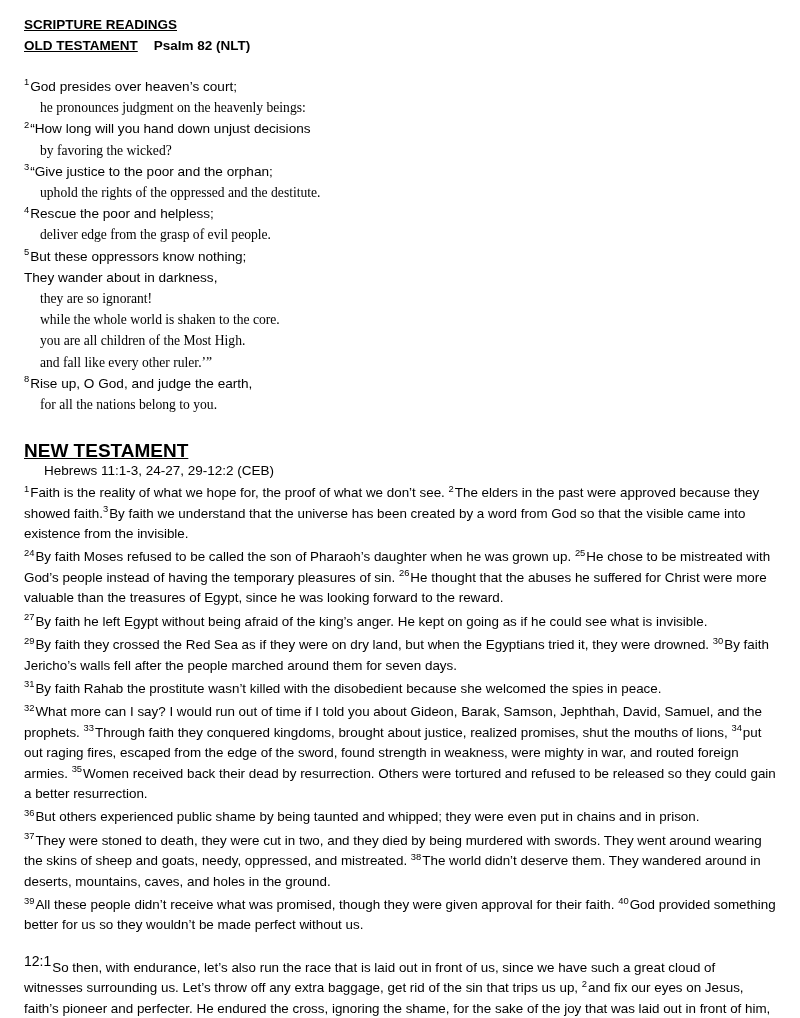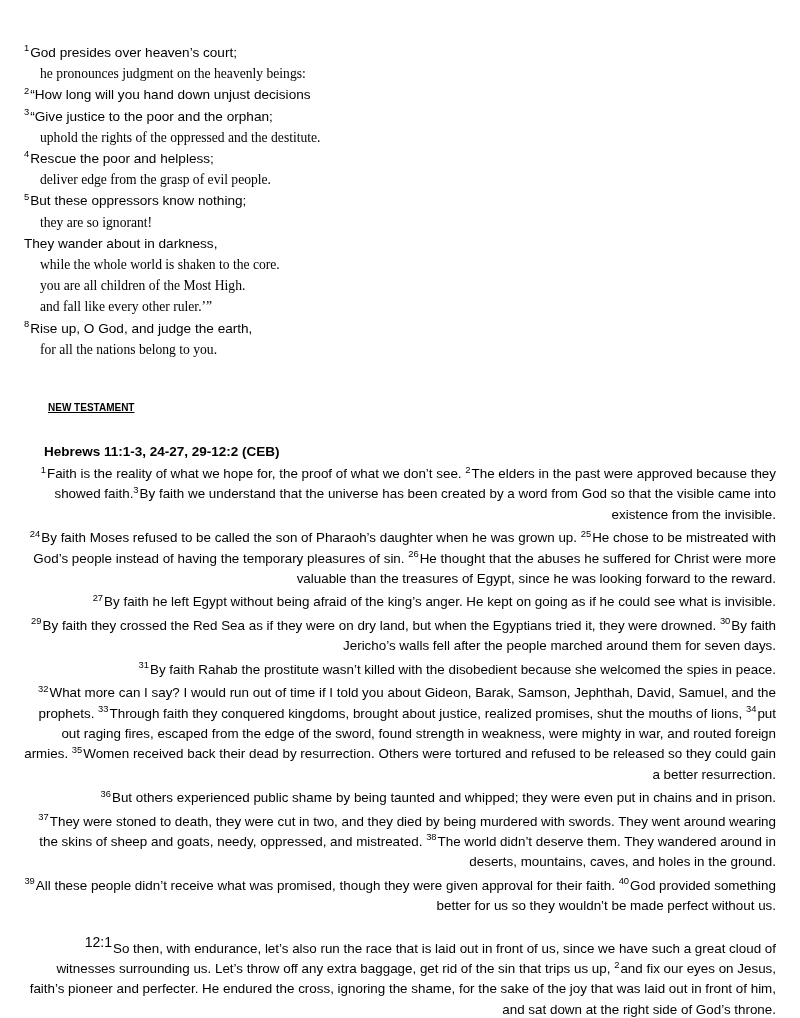--- a/index.html
+++ b/index.html
@@ -33,92 +33,101 @@
     text-decoration: underline;
   }
   .heading .gap {
     display: inline-block;
     width: 16px;
   }
   .section-head-block {
     margin-bottom: 2px;
   }
   .ot-verses {
-    margin-top: 28px;
+    margin-top: 20px;
   }
   .vline {
     font-size: 13.6px;
     line-height: 21.2px;
     white-space: pre-wrap;
   }
   .vline.indent {
     padding-left: 16px;
     font-family: Liberation Serif, serif;
   }
   sup {
     font-size: 9.4px;
     vertical-align: super;
     line-height: 0;
     padding-right: 1px;
   }
   .nt-block {
     margin-top: 26px;
   }
   .nt-title {
-    font-size: 10px;
+    font-size: 19px;
     font-weight: bold;
     line-height: 20px;
-    margin: 12px;
+    margin: 0;
   }
   .nt-title.underline {
     text-decoration: underline;
     display: inline-block;
   }
   .nt-ref {
     font-size: 13.5px;
-    font-weight: bold;
+    font-weight: normal;
     line-height: 20px;
     margin: 0 0 2px 0;
     padding-left: 20px;
   }
   .para {
     font-size: 13.4px;
     line-height: 20.4px;
     margin: 0 0 3px 0;
-    text-align: right;
+    text-align: left;
   }
   .para.tight {
     margin-bottom: 16px;
   }
   .heb12 {
     margin-top: 22px;
   }
   .sup-chapter {
     font-size: 14px;
     vertical-align: super;
     line-height: 0;
   }
 </style>
 </head>
 <body>
 
 <div class="page">
 
+  <div class="section-head-block">
+    <div class="heading">
+      <span class="u">SCRIPTURE READINGS</span>
+    </div>
+    <div class="heading">
+      <span class="u">OLD TESTAMENT</span><span class="gap"></span><span>Psalm 82 (NLT)</span>
+    </div>
+  </div>
 
   <div class="ot-verses">
     <div class="vline"><sup>1</sup><span>God presides over heaven’s court;</span></div>
     <div class="vline indent"><span>he pronounces judgment on the heavenly beings:</span></div>
     <div class="vline"><sup>2</sup><span>“How long will you hand down unjust decisions</span></div>
+    <div class="vline indent"><span>by favoring the wicked?</span></div>
     <div class="vline"><sup>3</sup><span>“Give justice to the poor and the orphan;</span></div>
     <div class="vline indent"><span>uphold the rights of the oppressed and the destitute.</span></div>
     <div class="vline"><sup>4</sup><span>Rescue the poor and helpless;</span></div>
     <div class="vline indent"><span>deliver edge from the grasp of evil people.</span></div>
     <div class="vline"><sup>5</sup><span>But these oppressors know nothing;</span></div>
+    <div class="vline"><span>They wander about in darkness,</span></div>
     <div class="vline indent"><span>they are so ignorant!</span></div>
-    <div class="vline"><span>They wander about in darkness,</span></div>
     <div class="vline indent"><span>while the whole world is shaken to the core.</span></div>
     <div class="vline indent"><span>you are all children of the Most High.</span></div>
     <div class="vline indent"><span>and fall like every other ruler.’”</span></div>
     <div class="vline"><sup>8</sup><span>Rise up, O God, and judge the earth,</span></div>
     <div class="vline indent"><span>for all the nations belong to you.</span></div>
   </div>
 
   <div class="nt-block">
     <div class="nt-title">
       <span class="nt-title underline">NEW TESTAMENT</span>

